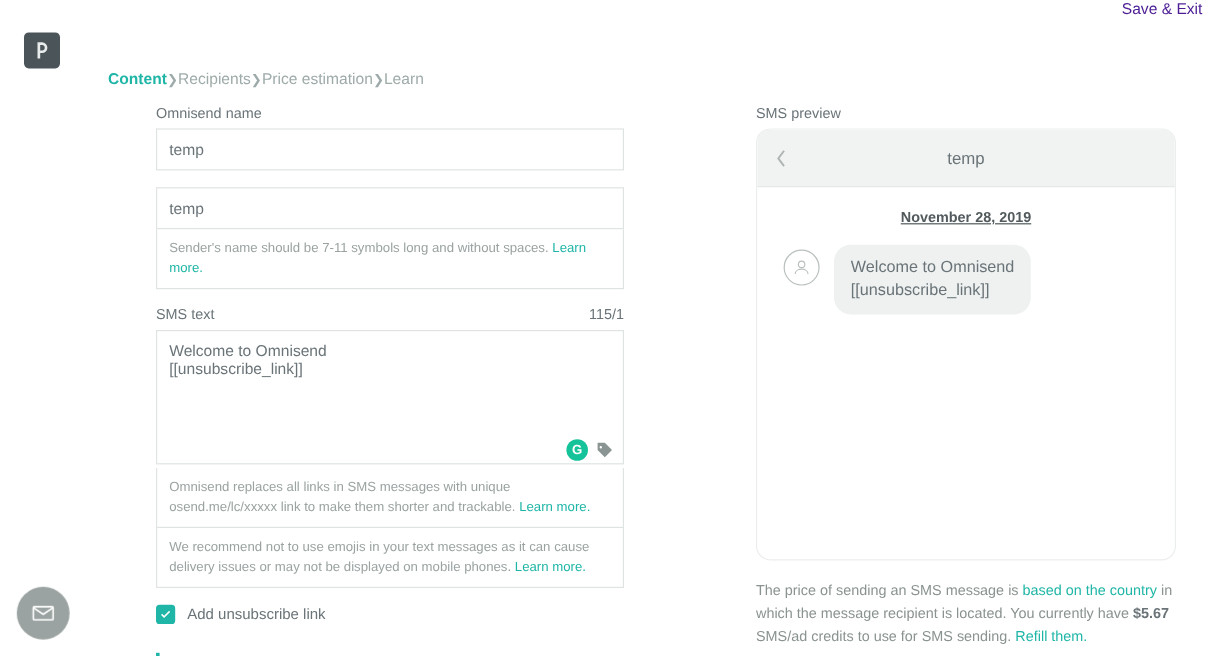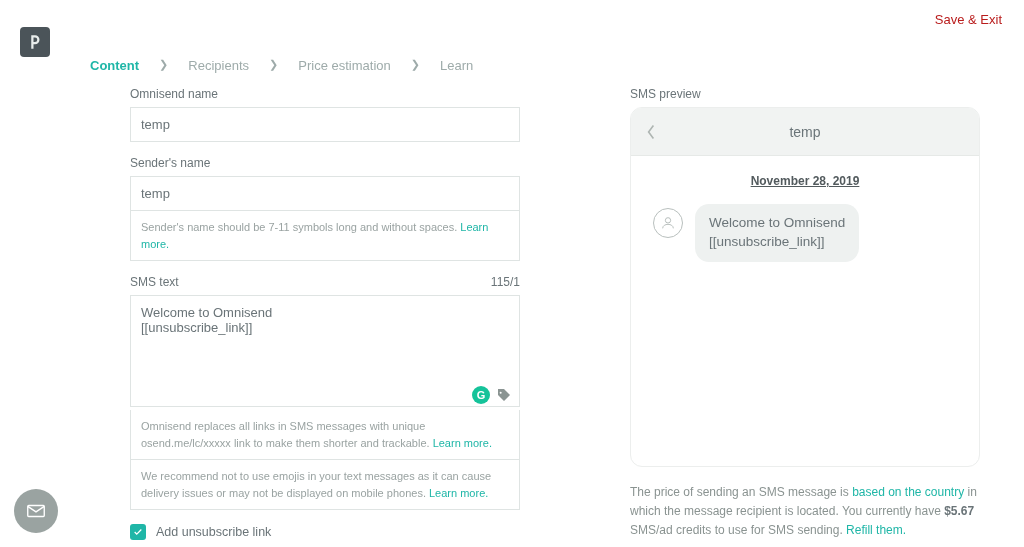--- a/index.html
+++ b/index.html
@@ -18,30 +18,30 @@
   }
   .brand-icon {
     width: 30px; height: 30px;
     background: #4b5459;
     border-radius: 4px;
     display: flex; align-items: center; justify-content: center;
     margin-right: 40px;
   }
   .brand-icon svg { width: 18px; height: 18px; fill: #e8eceb; }
   .breadcrumb {
-    display: flex; align-items: flex-start; gap: 20px;
+    display: flex; align-items: flex-end; gap: 0;
     font-size: 13px;
     margin-top: 48px;
   }
   .breadcrumb .crumb { color: #9eabaa; cursor: pointer; }
   .breadcrumb .crumb.active { color: #1fb6a7; font-weight: 600; }
   .breadcrumb .sep { color: #9eabaa; font-size: 11px; }
   .save-exit {
-    position: absolute; right: 22px; top: 12px;
-    color: #b91c1c; font-size: 13px; cursor: pointer;
+    position: absolute; right: 22px; top: 0;
+    color: #4c1d95; font-size: 13px; cursor: pointer;
   }
   .main {
     display: flex;
     padding: 0 20px 20px 130px;
     gap: 110px;
   }
   .left-col { width: 390px; display: flex; flex-direction: column; }
   .right-col { width: 350px; display: flex; flex-direction: column; }
   .field-label { font-size: 12px; color: #6a7478; margin-bottom: 6px; }
   .label-row { display: flex; justify-content: space-between; align-items: baseline; }
@@ -191,21 +191,20 @@
 
 <div class="main">
   <div class="left-col">
 
     <div class="block">
       <div class="field-label">Omnisend name</div>
       <input class="text-input" type="text" value="temp" style="">
     </div>
 
     <div class="block">
-      <div class="field-label">Sender's name</div>
       <input class="text-input" type="text" value="temp" style="">
       <div class="hint-box">
         <span>Sender's name should be 7-11 symbols long and without spaces. </span><a>Learn more.</a>
       </div>
     </div>
 
     <div class="block">
       <div class="label-row">
         <div class="field-label">SMS text</div>
         <div class="char-count">115/1</div>

